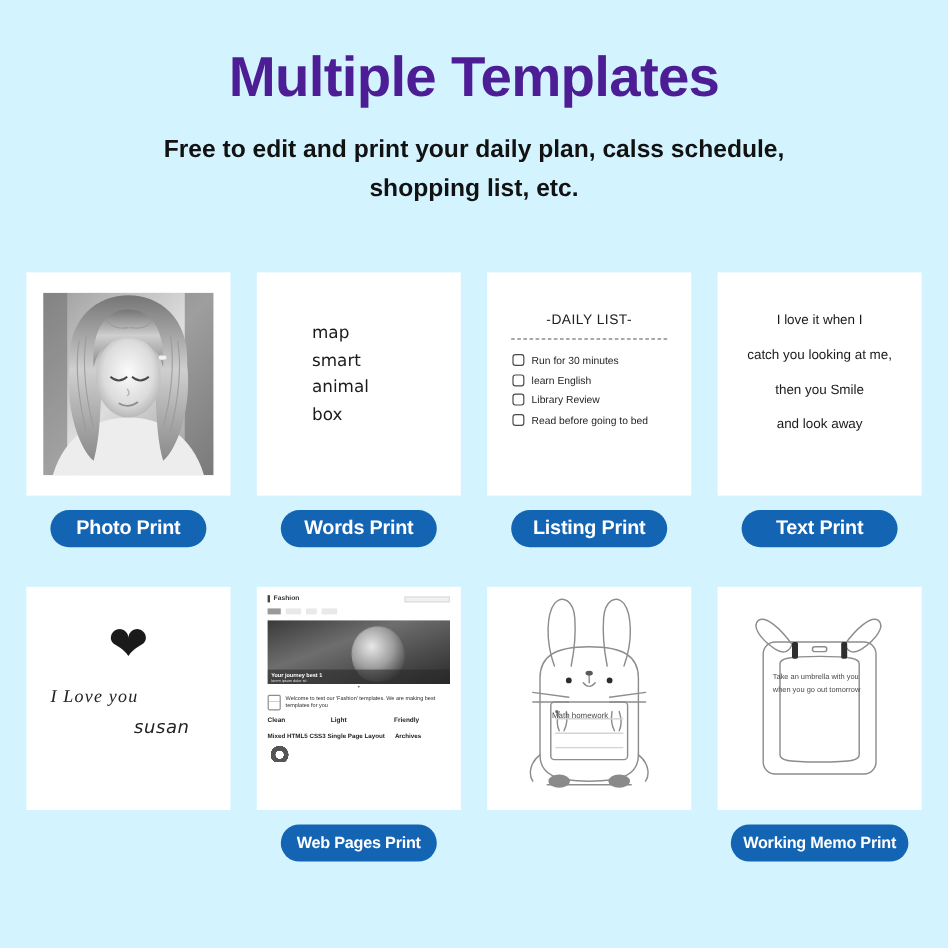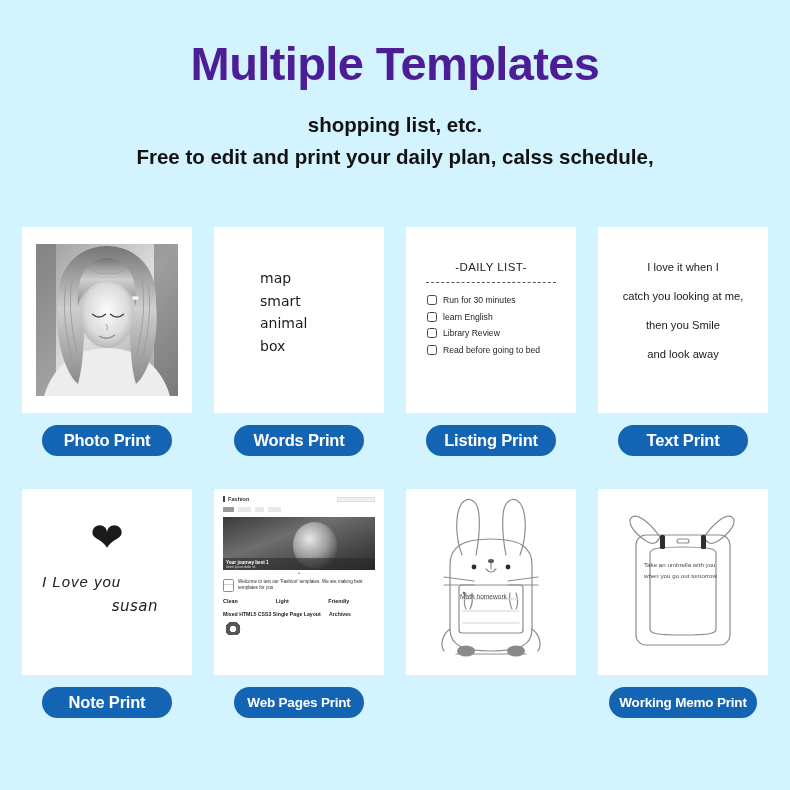--- a/index.html
+++ b/index.html
@@ -100,21 +100,21 @@
     border-radius: 2.5px; margin-right: 6px; flex: none;
   }
   .dl-txt { font-size: 8.6px; color: #1e1e1e; white-space: nowrap; }
 
   
   .tp { position: absolute; top: 34px; left: 8px; right: 8px; text-align: center; }
   .tp div { font-size: 11.2px; color: #1a1a1a; margin-bottom: 17px; font-family: "Liberation Sans", sans-serif; }
 
   
   .heart { position:absolute; top: 28px; left: 0; right: 0; text-align:center; font-size: 40px; color:#1a1a1a; line-height: 1; }
-  .note1 { position:absolute; top: 84px; left: 20px; font-size: 15px; color:#222; font-style: italic; font-family: Liberation Sans, sans-serif; letter-spacing: 1px;}
+  .note1 { position:absolute; top: 84px; left: 20px; font-size: 15px; color:#222; font-style: italic; font-family: Liberation Serif, serif; letter-spacing: 1px;}
   .note2 { position:absolute; top: 108px; right: 34px; font-size: 15px; color:#222; font-style: italic; font-family: "DejaVu Sans", sans-serif; letter-spacing: 0.5px; text-align: right;}
 
   
   .wp { position:absolute; inset:0; padding: 7px 9px; background:#fff; }
   .wp-top { display:flex; justify-content:space-between; align-items:center; }
   .wp-logo { font-size: 5.6px; font-weight:bold; color:#333; border-left:2px solid #444; padding-left:3px; }
   .wp-search { width: 38px; height: 5px; background:#f0f0f0; border:0.5px solid #ddd; }
   .wp-nav { display:flex; gap:4px; margin-top:5px; align-items:center;}
   .wp-nav i { display:block; height:4.5px; background:#e9e9e9; font-style:normal; }
   .wp-nav i.act { background:#9a9a9a; width:11px; }
@@ -151,22 +151,22 @@
   
   .memo-text { position:absolute; left:46px; top:71px; width:76px; font-size:6.2px; color:#4a4a4a; line-height:1.75; }
 </style>
 </head>
 <body>
 
 <div class="page">
 
   <div class="hdr-title">Multiple Templates</div>
   <div class="hdr-sub">
+    <div>Free to edit and print your daily plan, calss schedule,</div>
     <div>shopping list, etc.</div>
-    <div>Free to edit and print your daily plan, calss schedule,</div>
   </div>
 
   <div class="grid">
 
     <div class="cell">
       <div class="card">
         <div class="photo-wrap">
           <div class="photo-inner">
             <svg viewBox="0 0 142 152" width="142" height="152">
               <defs>
@@ -272,21 +272,20 @@
       </div>
       <div class="btn">Text Print</div>
     </div>
 
     <div class="cell r2">
       <div class="card">
         <div class="heart">❤</div>
         <div class="note1">I  Love  you</div>
         <div class="note2">susan</div>
       </div>
-      <div class="btn">Note Print</div>
     </div>
 
     <div class="cell r2">
       <div class="card">
         <div class="wp">
           <div class="wp-top">
             <span class="wp-logo">Fashion</span>
             <span class="wp-search"></span>
           </div>
           <div class="wp-nav">

